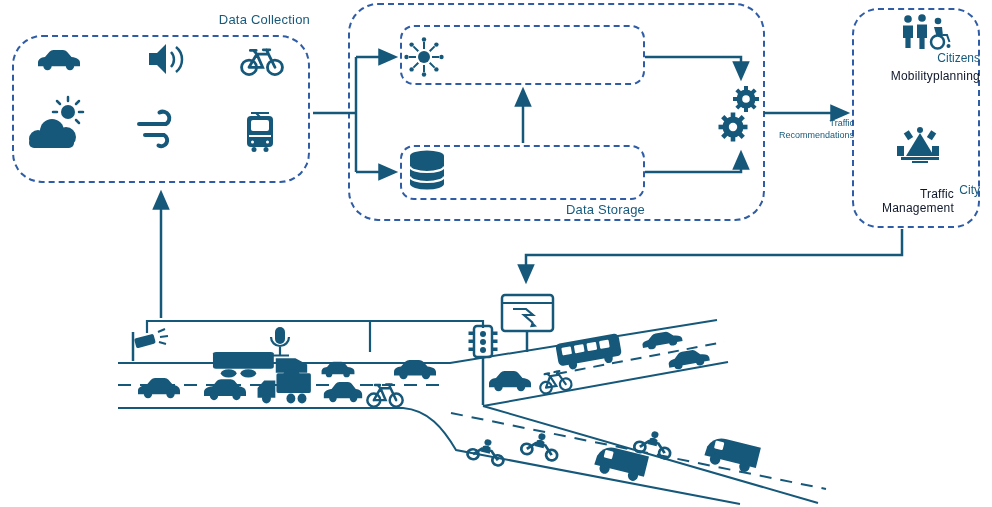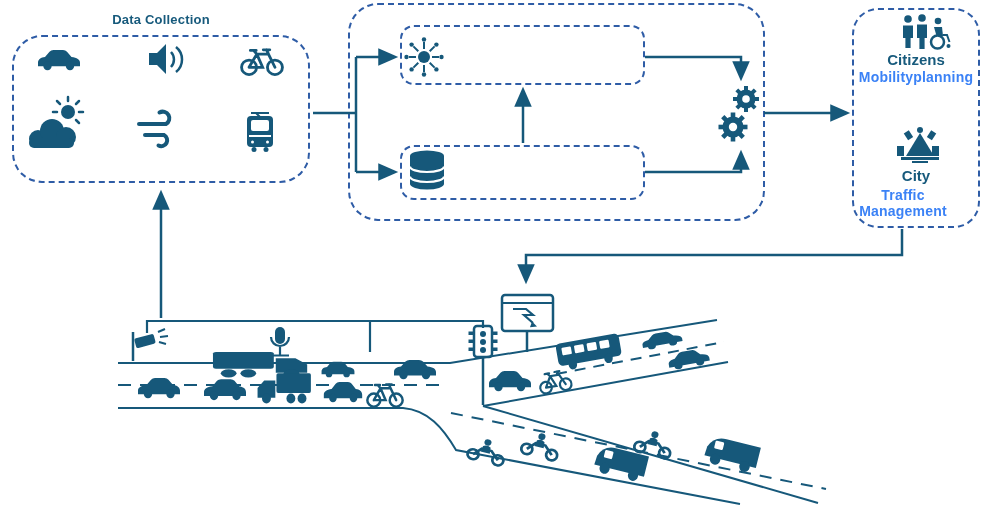--- a/index.html
+++ b/index.html
@@ -1,42 +1,44 @@
 <!DOCTYPE html>
 <html><head>
 <meta charset="utf-8">
 <style>
   html,body{margin:0;padding:0;background:#fff;}
   .stage{position:relative;width:992px;height:507px;background:#fff;overflow:hidden;
          font-family:"Liberation Sans",sans-serif;}
   .dbox{position:absolute;border:2px dashed #2e5ca6;box-sizing:border-box;z-index:1;}
-  .lbl{position:absolute;text-align:center;z-index:3;color:#175a7c;font-weight:bold;}
+  .lbl{position:absolute;text-align:right;z-index:3;color:#175a7c;font-weight:normal;}
   .title{font-size:13px;letter-spacing:.2px;}
-  .teal-big{font-size:15px;}
-  .green{color:#3b82f6;font-size:14px;letter-spacing:.2px;}
+  .teal-big{font-size:12px;}
+  .green{color:#0f172a;font-size:12px;letter-spacing:.2px;}
   .rec{font-size:9px;line-height:1.35;}
   svg.overlay{position:absolute;left:0;top:0;z-index:2;pointer-events:none;}
   .ink{fill:#16587a;}
   .stroke-ink{stroke:#16587a;fill:none;}
 </style>
 </head>
 <body>
 
 <div class="stage">
 
   <div class="dbox" style="left:12px;top:35px;width:298px;height:148px;border-radius:30px"></div>
   <div class="dbox" style="left:348px;top:3px;width:417px;height:218px;border-radius:30px"></div>
   <div class="dbox" style="left:400px;top:25px;width:245px;height:60px;border-radius:14px"></div>
   <div class="dbox" style="left:400px;top:145px;width:245px;height:55px;border-radius:14px"></div>
   <div class="dbox" style="left:852px;top:8px;width:128px;height:220px;border-radius:26px"></div>
 
   <div class="lbl title" style="left:12px;top:12px;width:298px">Data Collection</div>
+  <div class="lbl title" style="left:400px;top:202px;width:245px">Data Storage</div>
+  <div class="lbl rec" style="left:757px;top:117px;width:97px">Traffic Recommendations</div>
   <div class="lbl teal-big" style="left:852px;top:51px;width:128px">Citizens</div>
   <div class="lbl green" style="left:852px;top:69px;width:128px">Mobilityplanning</div>
-  <div class="lbl teal-big" style="left:852px;top:167px;width:128px">City</div>
+  <div class="lbl teal-big" style="left:852px;top:183px;width:128px">City</div>
   <div class="lbl green" style="left:852px;top:187px;width:102px">Traffic Management</div>
 
   <svg class="overlay" width="992" height="507" viewBox="0 0 992 507">
     <defs>
       <marker id="ah" markerWidth="9" markerHeight="8" refX="5.5" refY="3.5" orient="auto">
         <path d="M0,0 L8,3.5 L0,7 Z" fill="#16587a"></path>
       </marker>
       <symbol id="sym-car" viewBox="0 0 46 22" preserveAspectRatio="none">
         <path d="M2 14 C2 10.5 5 9 9 8.5 L13.5 3.5 Q15 2 17.5 2 L27 2 Q29.5 2 31 3.5 L35.5 8.5 C41 9 44 11 44 14 L44 17.5 L2 17.5 Z"></path>
         <circle cx="11.5" cy="17" r="4.2"></circle>

